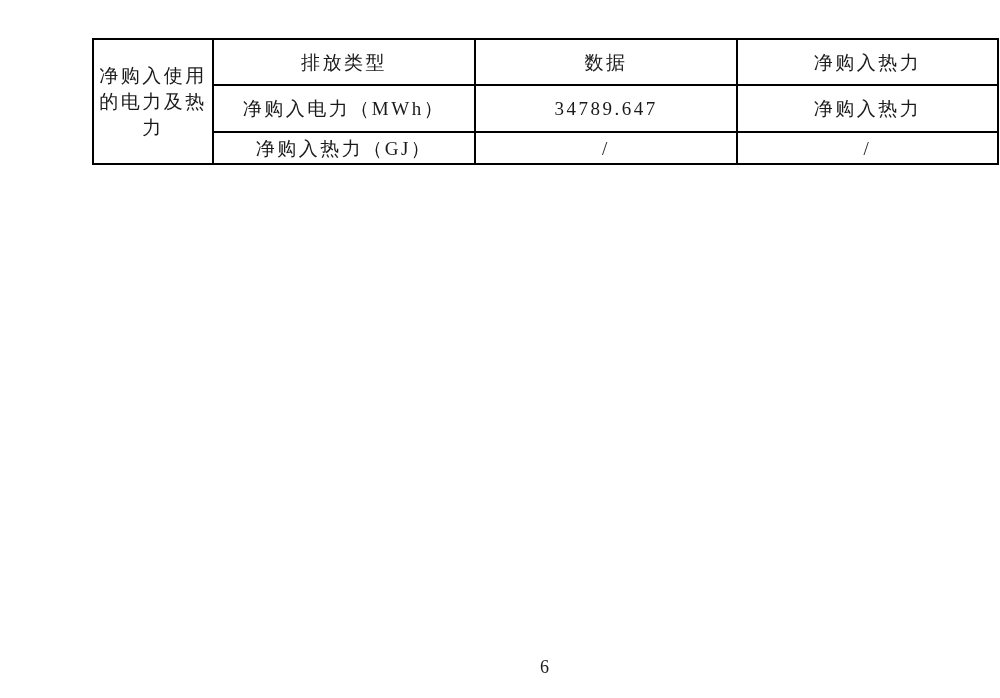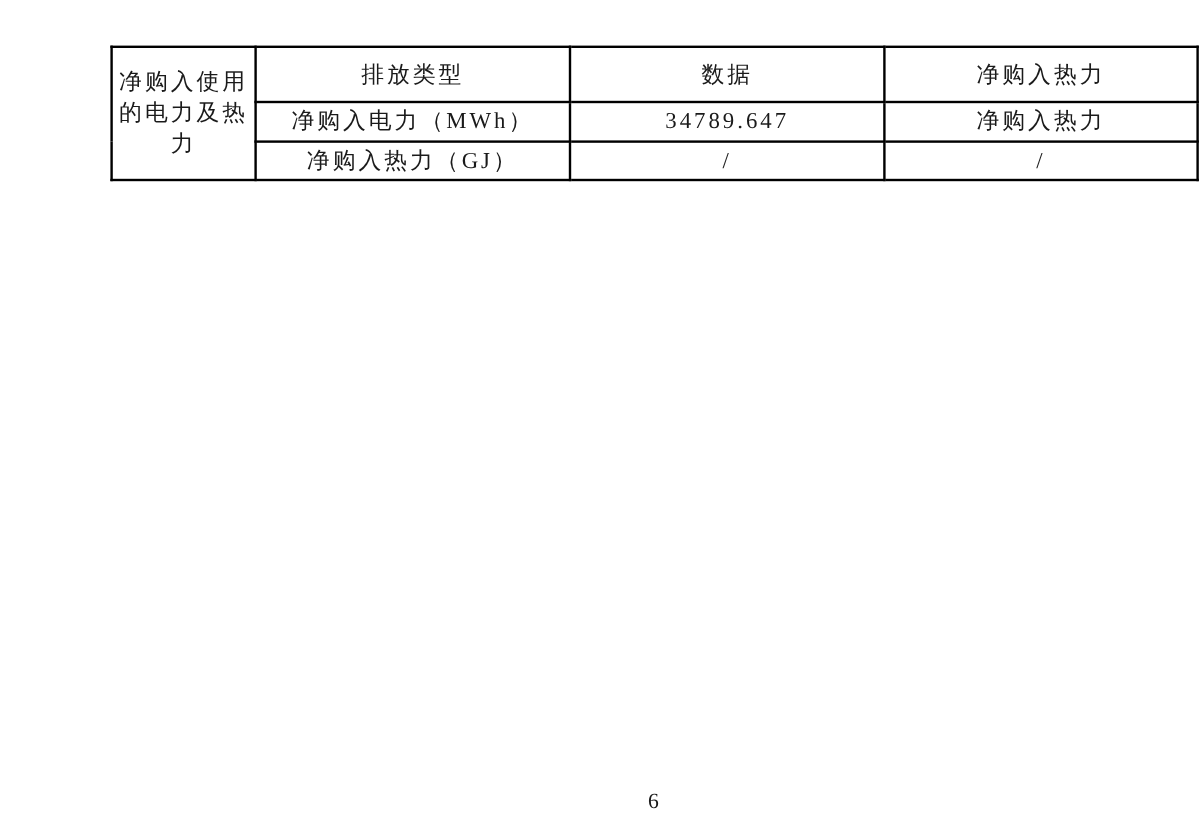--- a/index.html
+++ b/index.html
@@ -31,21 +31,21 @@
     line-height: 25px;
     padding: 0 4px;
     letter-spacing: 2.5px;
     overflow: hidden;
   }
   .col-group  { width: 120px; }
   .col-type   { width: 262px; }
   .col-data   { width: 262px; }
   .col-source { width: 261px; }
   tr.r-header { height: 46px; }
-  tr.r-elec   { height: 33px; }
+  tr.r-elec   { height: 47px; }
   tr.r-heat   { height: 32px; }
   td.group-cell span.wrap {
     display: inline-block;
     max-width: 112px;
     line-height: 26px;
     letter-spacing: 2.5px;
     text-align: center;
   }
   td.num-cell { letter-spacing: 0.5px; margin-top: 48px; }
   .page-number {

